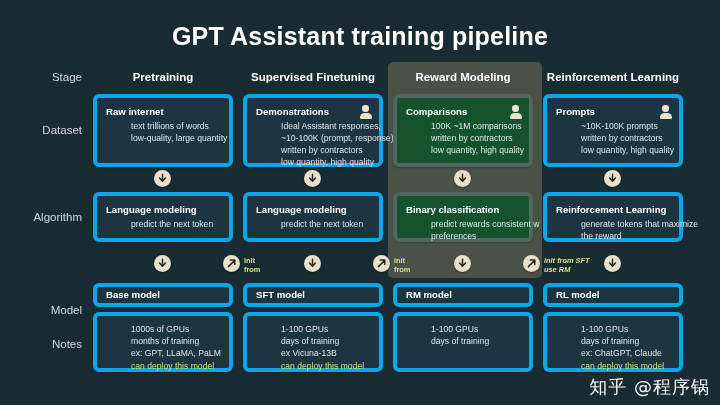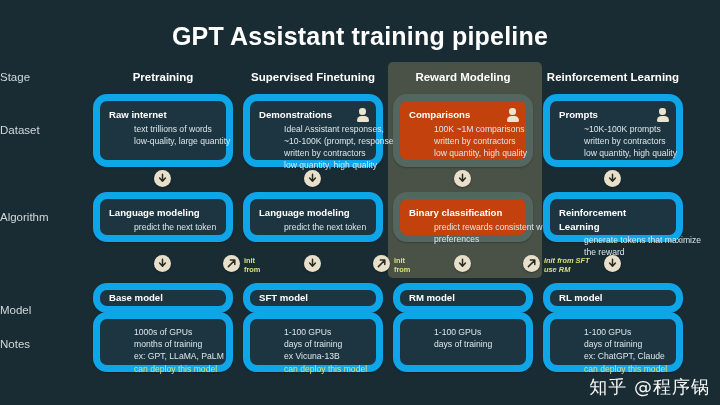--- a/index.html
+++ b/index.html
@@ -52,21 +52,21 @@
   .col-0 { left: 93px;  width: 140px; }
   .col-1 { left: 243px; width: 140px; }
   .col-2 { left: 393px; width: 140px; }
   .col-3 { left: 543px; width: 140px; }
 
   
   .rowlabel {
     position: absolute;
     left: 0;
     width: 82px;
-    text-align: left;
+    text-align: right;
     font-size: 11.5px;
     color: #cfd8dc;
   }
 
   
   .stage-head {
     position: absolute;
     top: 71px;
     text-align: center;
     font-size: 11.5px;
@@ -78,22 +78,22 @@
   .stage-head.c0 { left: 88px; }
   .stage-head.c1 { left: 238px; }
   .stage-head.c2 { left: 388px; }
   .stage-head.c3 { left: 538px; }
 
   
   .card {
     position: absolute;
     box-sizing: border-box;
     background: #1d3540;
-    border: 7px solid #0ea5e9;
-    border-radius: 14px;
+    border: 4px solid #0ea5e9;
+    border-radius: 6px;
     padding: 7px 9px 7px 9px;
     font-size: 8.6px;
     line-height: 1.42;
     color: #dce6ea;
     box-shadow: 0 1px 2px rgba(0,0,0,0.25);
   }
   .card .ctitle {
     font-size: 9.6px;
     font-weight: 700;
     color: #ffffff;
@@ -109,21 +109,21 @@
     top: 283px;
     height: 21px;
     padding: 8px 9px;
     display: flex;
     align-items: center;
   }
   .card.model .ctitle { margin-bottom: 0; font-size: 9.6px; }
   .card.notes { top: 312px; height: 60px; }
 
   
-  .card.onband { background: #c2410c; border-color: #53665f; }
+  .card.onband { background: #14532d; border-color: #53665f; }
 
   
   .person-icon {
     position: absolute;
     right: 7px;
     top: 7px;
     width: 13px;
     height: 14px;
   }
   .person-icon .head {

